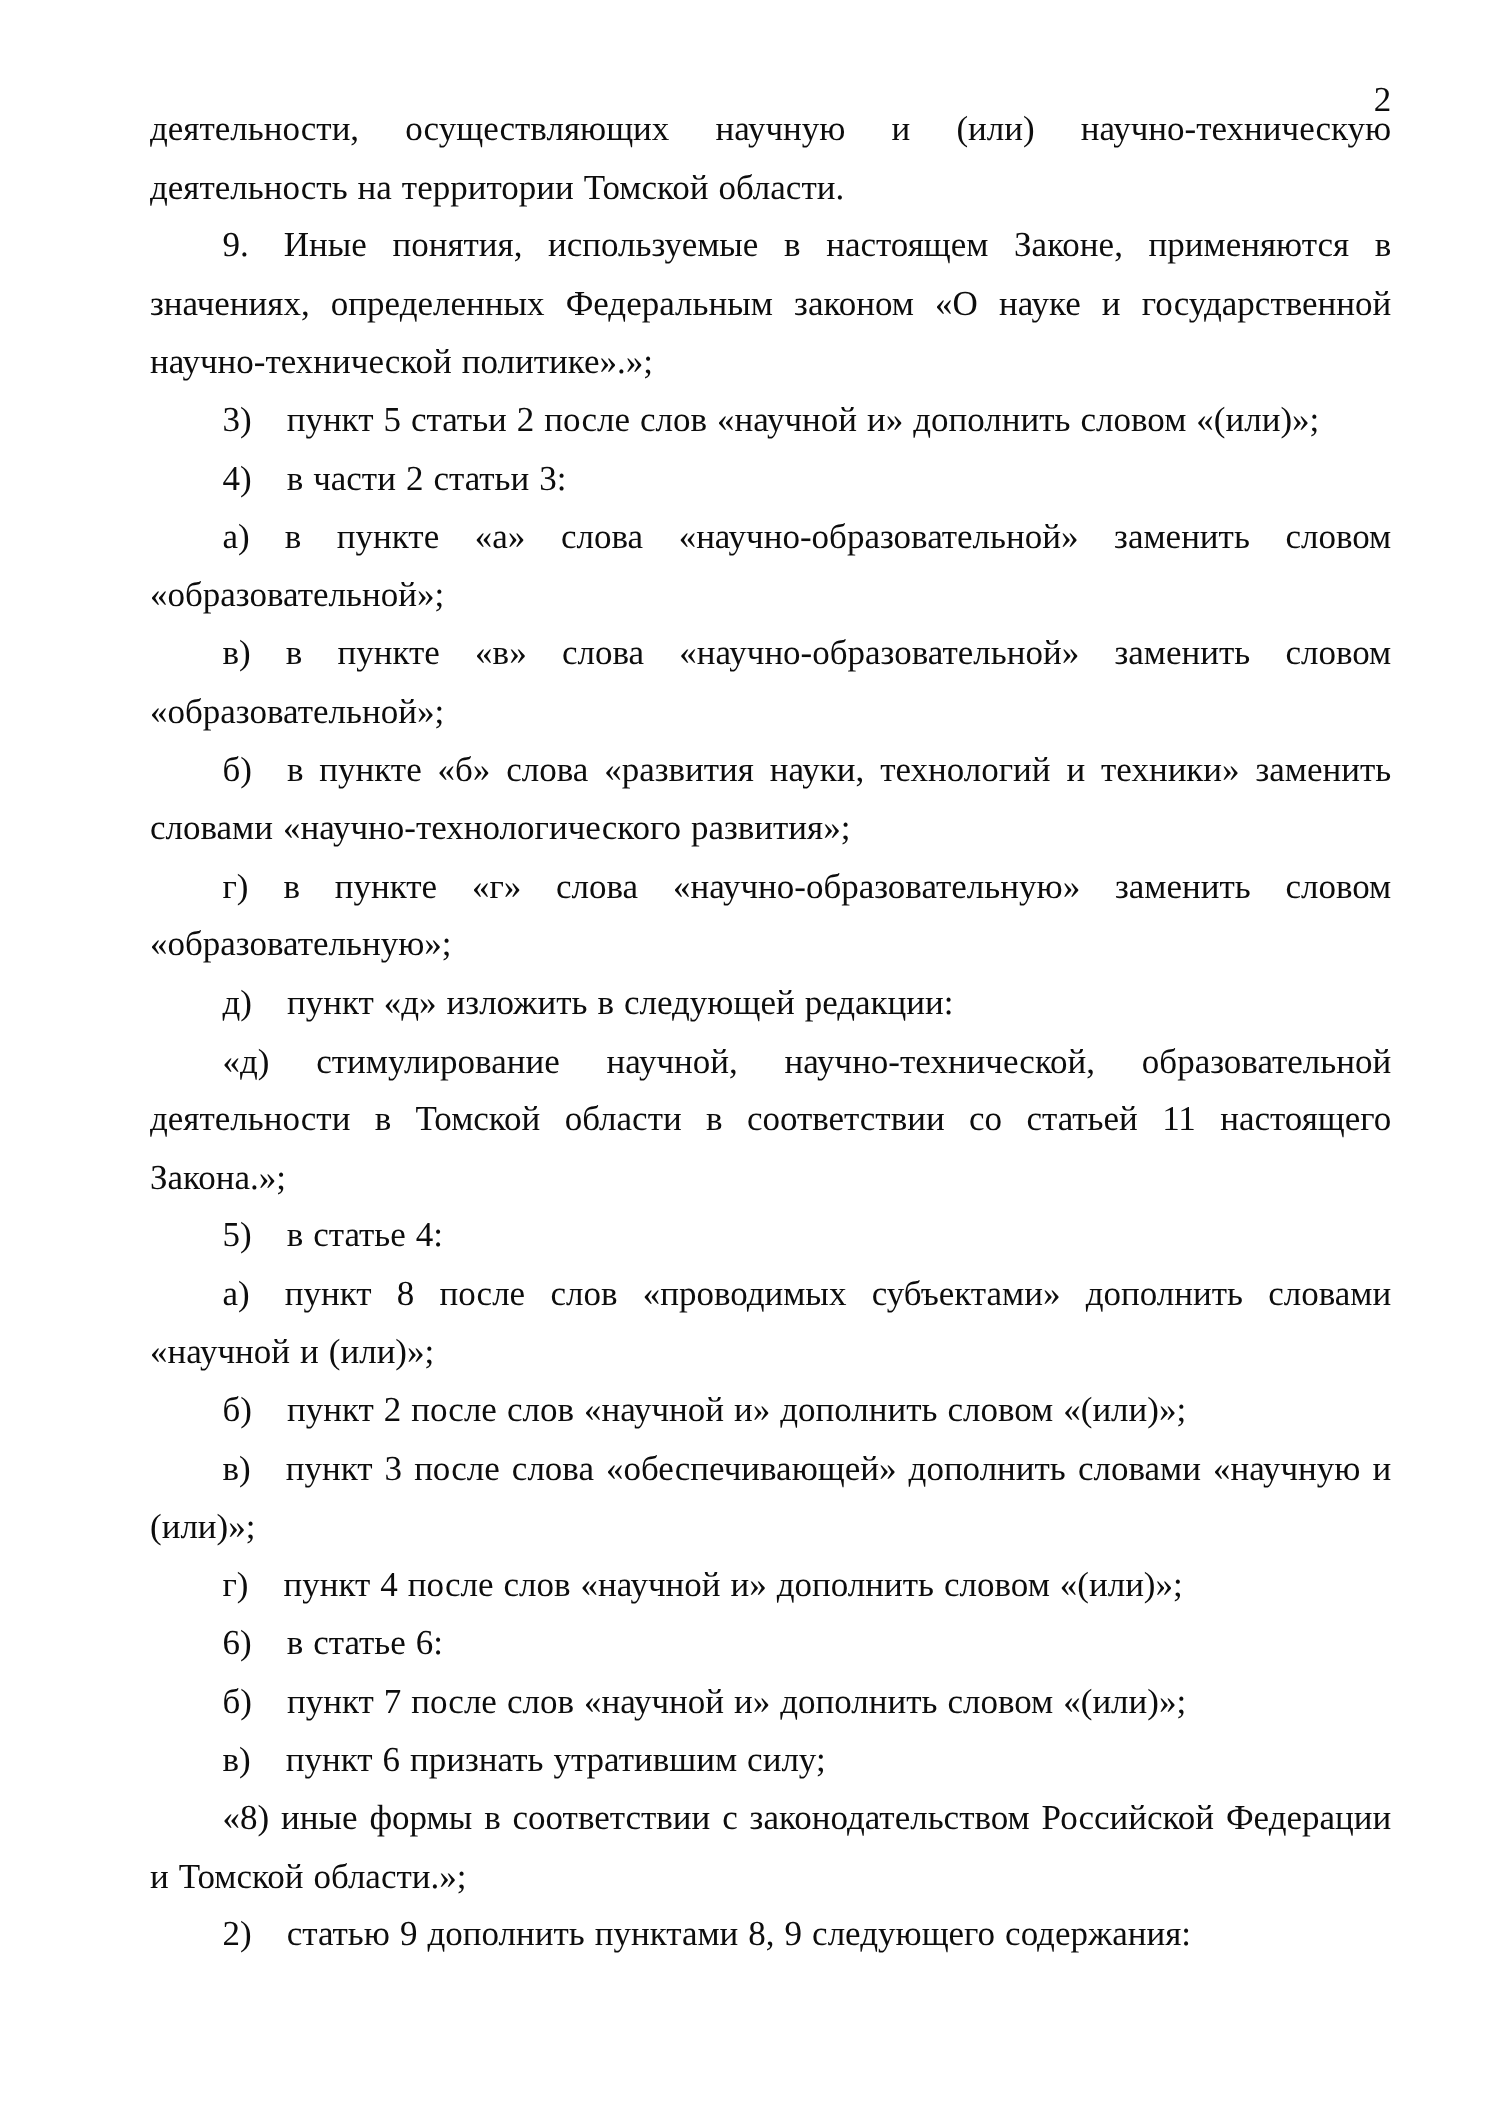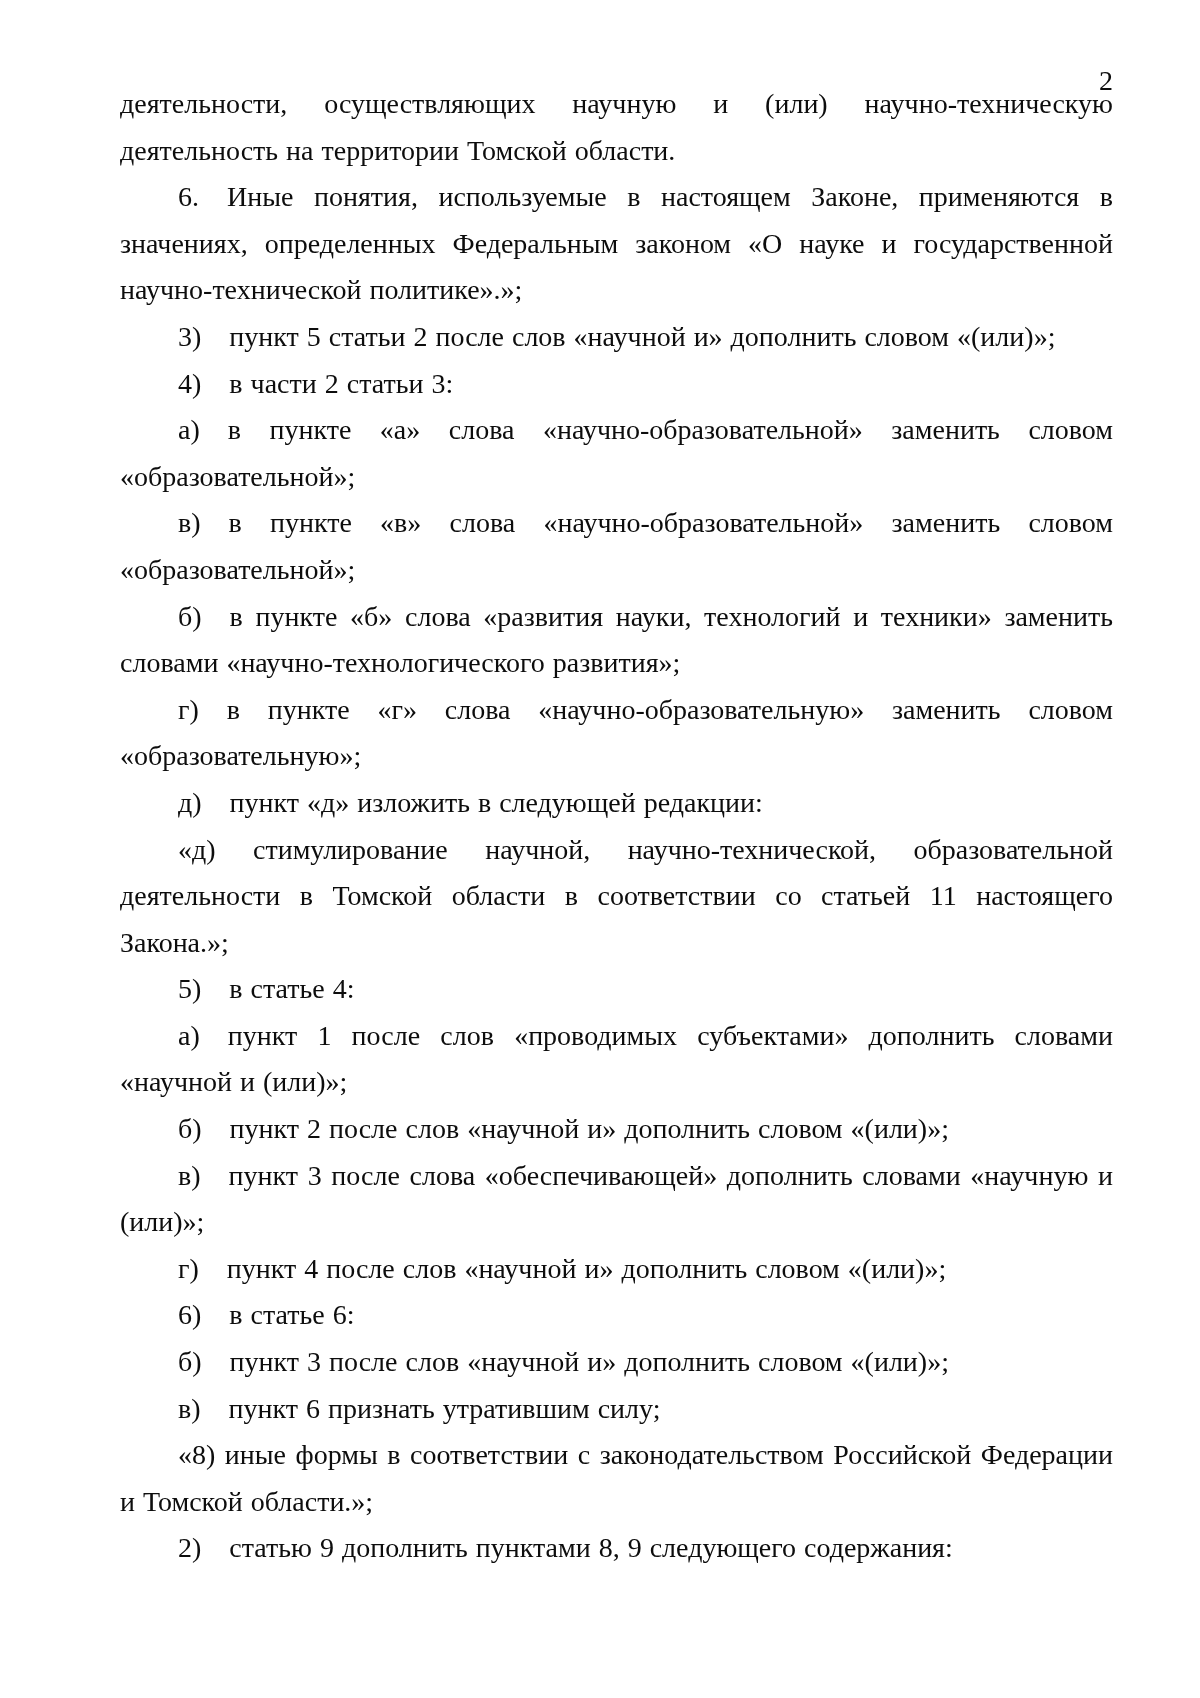--- a/index.html
+++ b/index.html
@@ -49,34 +49,34 @@
 </style>
 </head>
 <body>
 
 <div class="page">
 
   <div class="page-number">2</div>
 
   <div class="content">
     <p class="noindent">деятельности, осуществляющих научную и (или) научно-техническую деятельность на территории Томской области.</p>
-    <p>6. Иные понятия, используемые в настоящем Законе, применяются в значениях, определенных Федеральным законом «О науке и государственной научно-технической политике».»;</p>
+    <p>9. Иные понятия, используемые в настоящем Законе, применяются в значениях, определенных Федеральным законом «О науке и государственной научно-технической политике».»;</p>
     <p>3) пункт 5 статьи 2 после слов «научной и» дополнить словом «(или)»;</p>
     <p>4) в части 2 статьи 3:</p>
     <p>а) в пункте «а» слова «научно-образовательной» заменить словом «образовательной»;</p>
     <p>в) в пункте «в» слова «научно-образовательной» заменить словом «образовательной»;</p>
     <p>б) в пункте «б» слова «развития науки, технологий и техники» заменить словами «научно-технологического развития»;</p>
     <p>г) в пункте «г» слова «научно-образовательную» заменить словом «образовательную»;</p>
     <p>д) пункт «д» изложить в следующей редакции:</p>
     <p>«д) стимулирование научной, научно-технической, образовательной деятельности в Томской области в соответствии со статьей 11 настоящего Закона.»;</p>
     <p>5) в статье 4:</p>
-    <p>а) пункт 1 после слов «проводимых субъектами» дополнить словами «научной и (или)»;</p>
+    <p>а) пункт 8 после слов «проводимых субъектами» дополнить словами «научной и (или)»;</p>
     <p>б) пункт 2 после слов «научной и» дополнить словом «(или)»;</p>
     <p>в) пункт 3 после слова «обеспечивающей» дополнить словами «научную и (или)»;</p>
     <p>г) пункт 4 после слов «научной и» дополнить словом «(или)»;</p>
     <p>6) в статье 6:</p>
-    <p>б) пункт 3 после слов «научной и» дополнить словом «(или)»;</p>
+    <p>б) пункт 7 после слов «научной и» дополнить словом «(или)»;</p>
     <p>в) пункт 6 признать утратившим силу;</p>
     <p>«8) иные формы в соответствии с законодательством Российской Федерации и Томской области.»;</p>
     <p>2) статью 9 дополнить пунктами 8, 9 следующего содержания:</p>
   </div>
 
 </div>
 
 </body></html>

